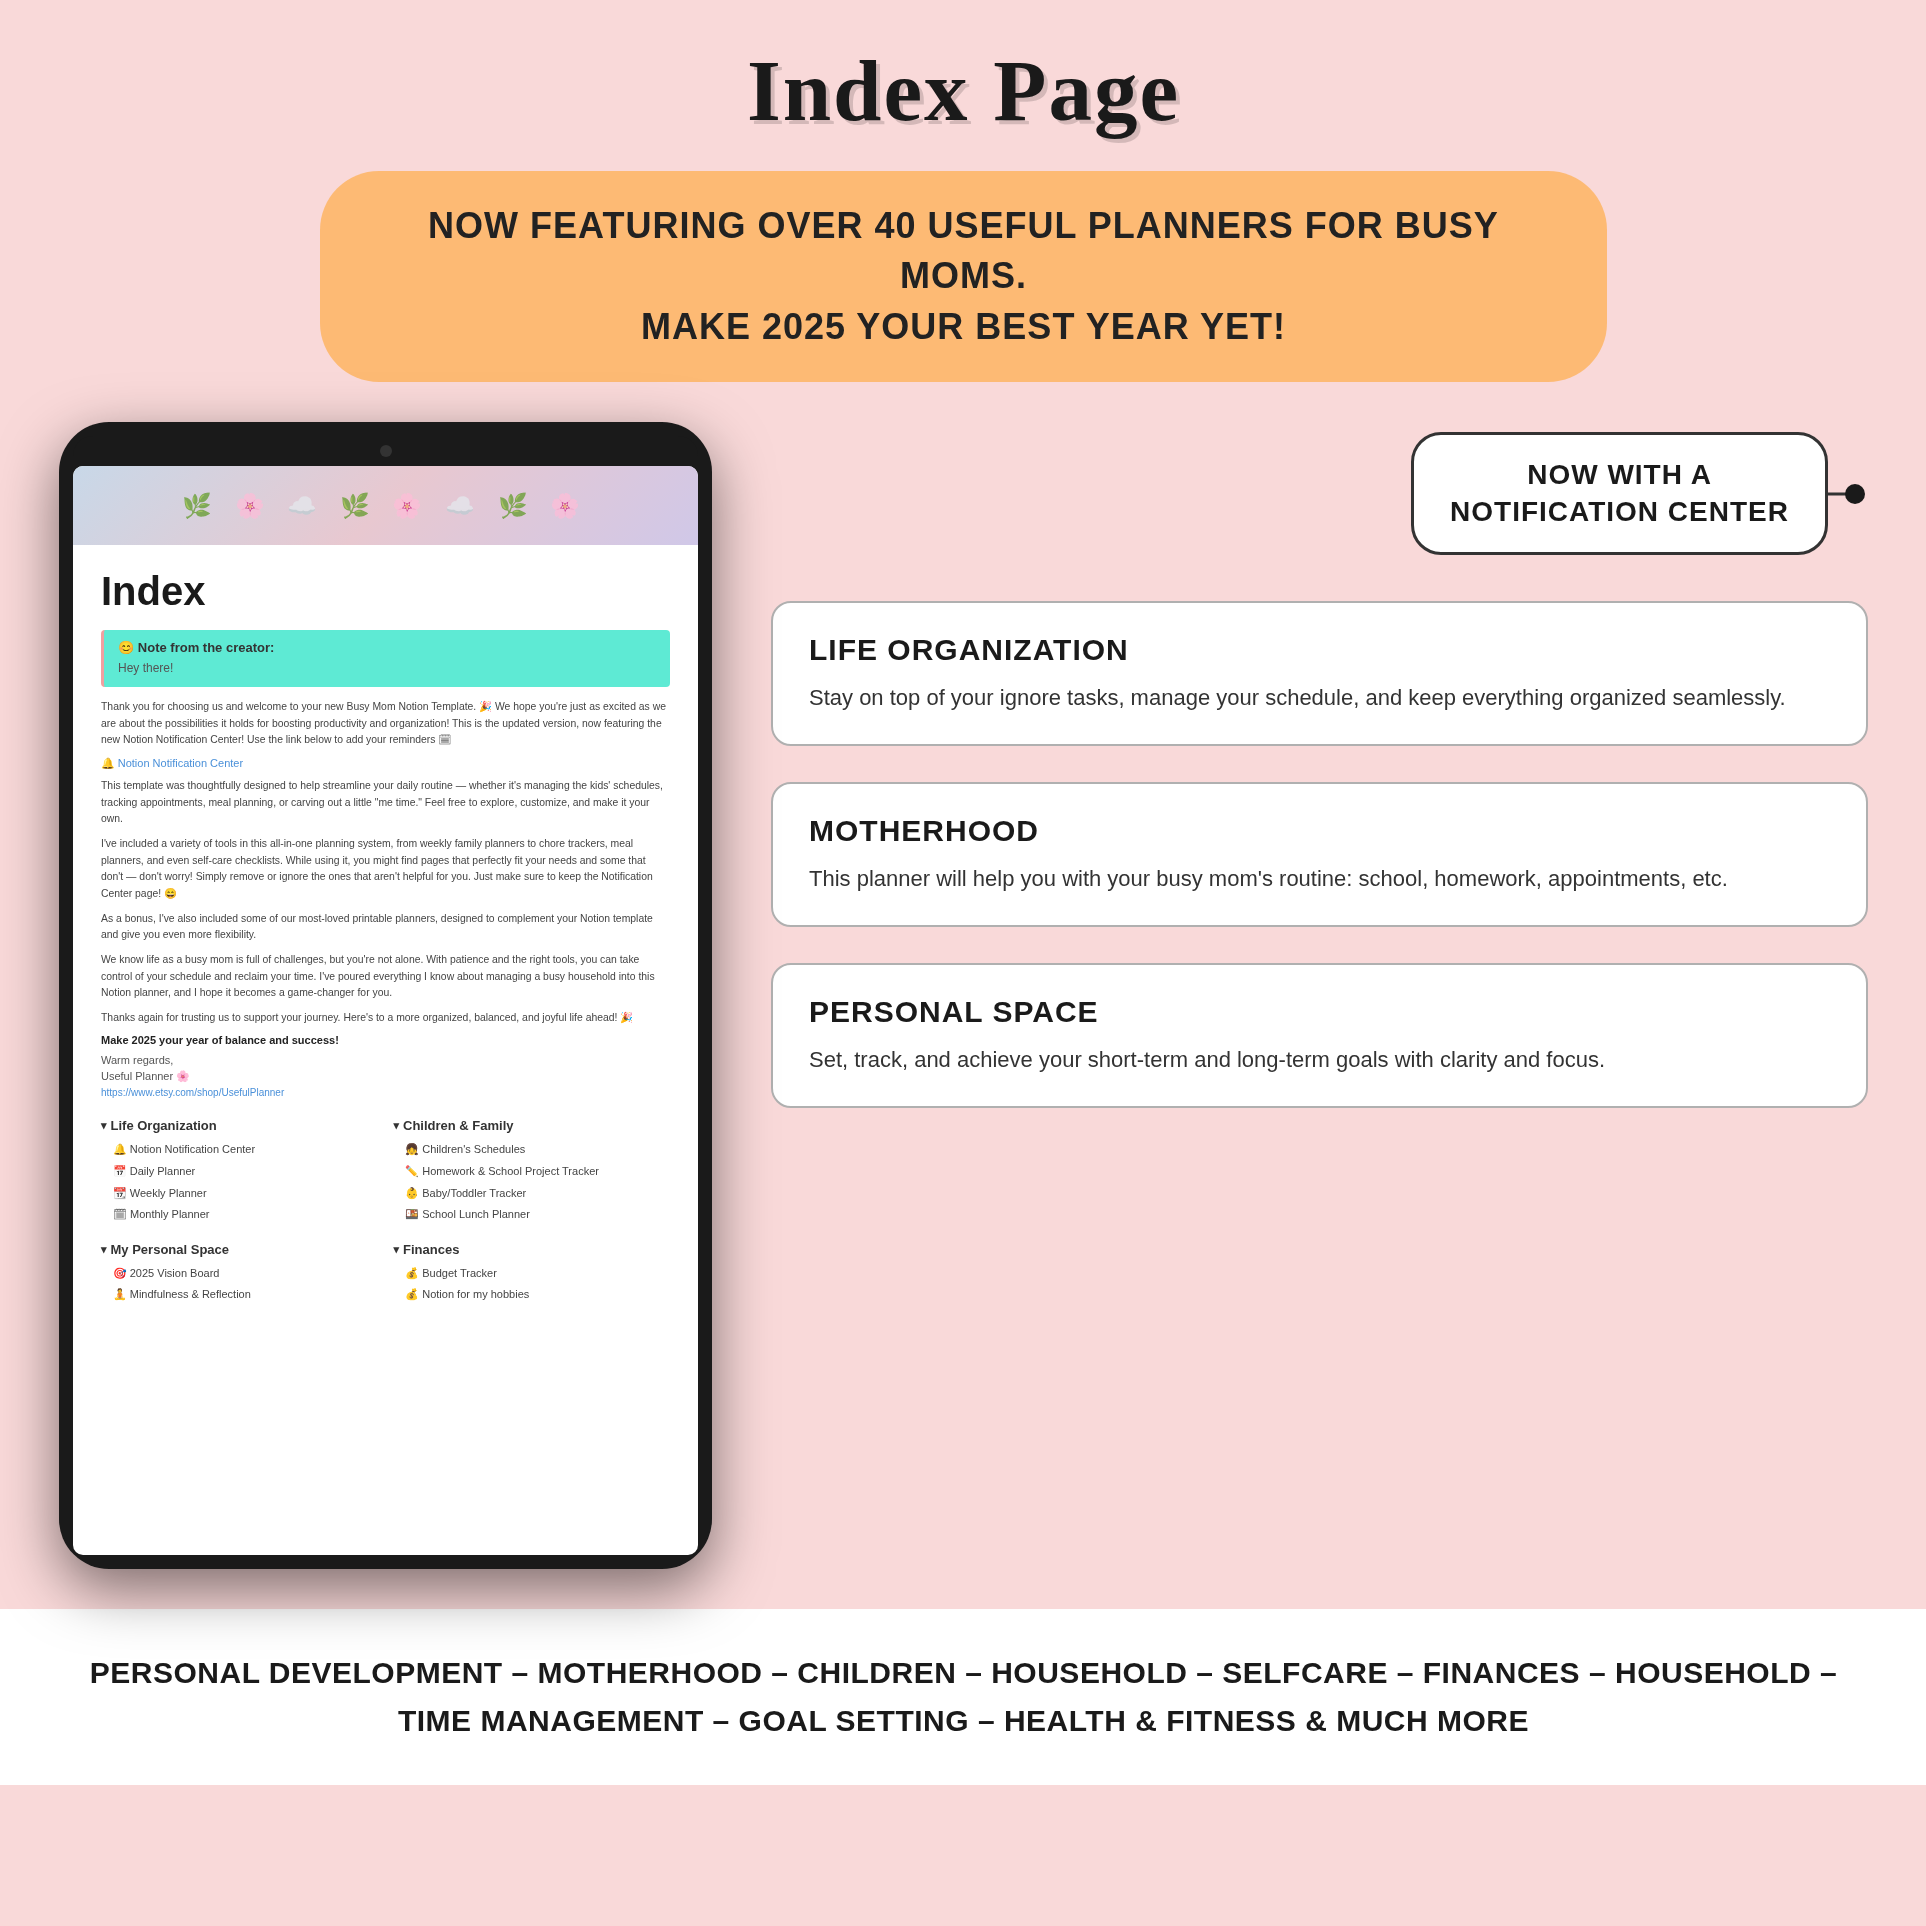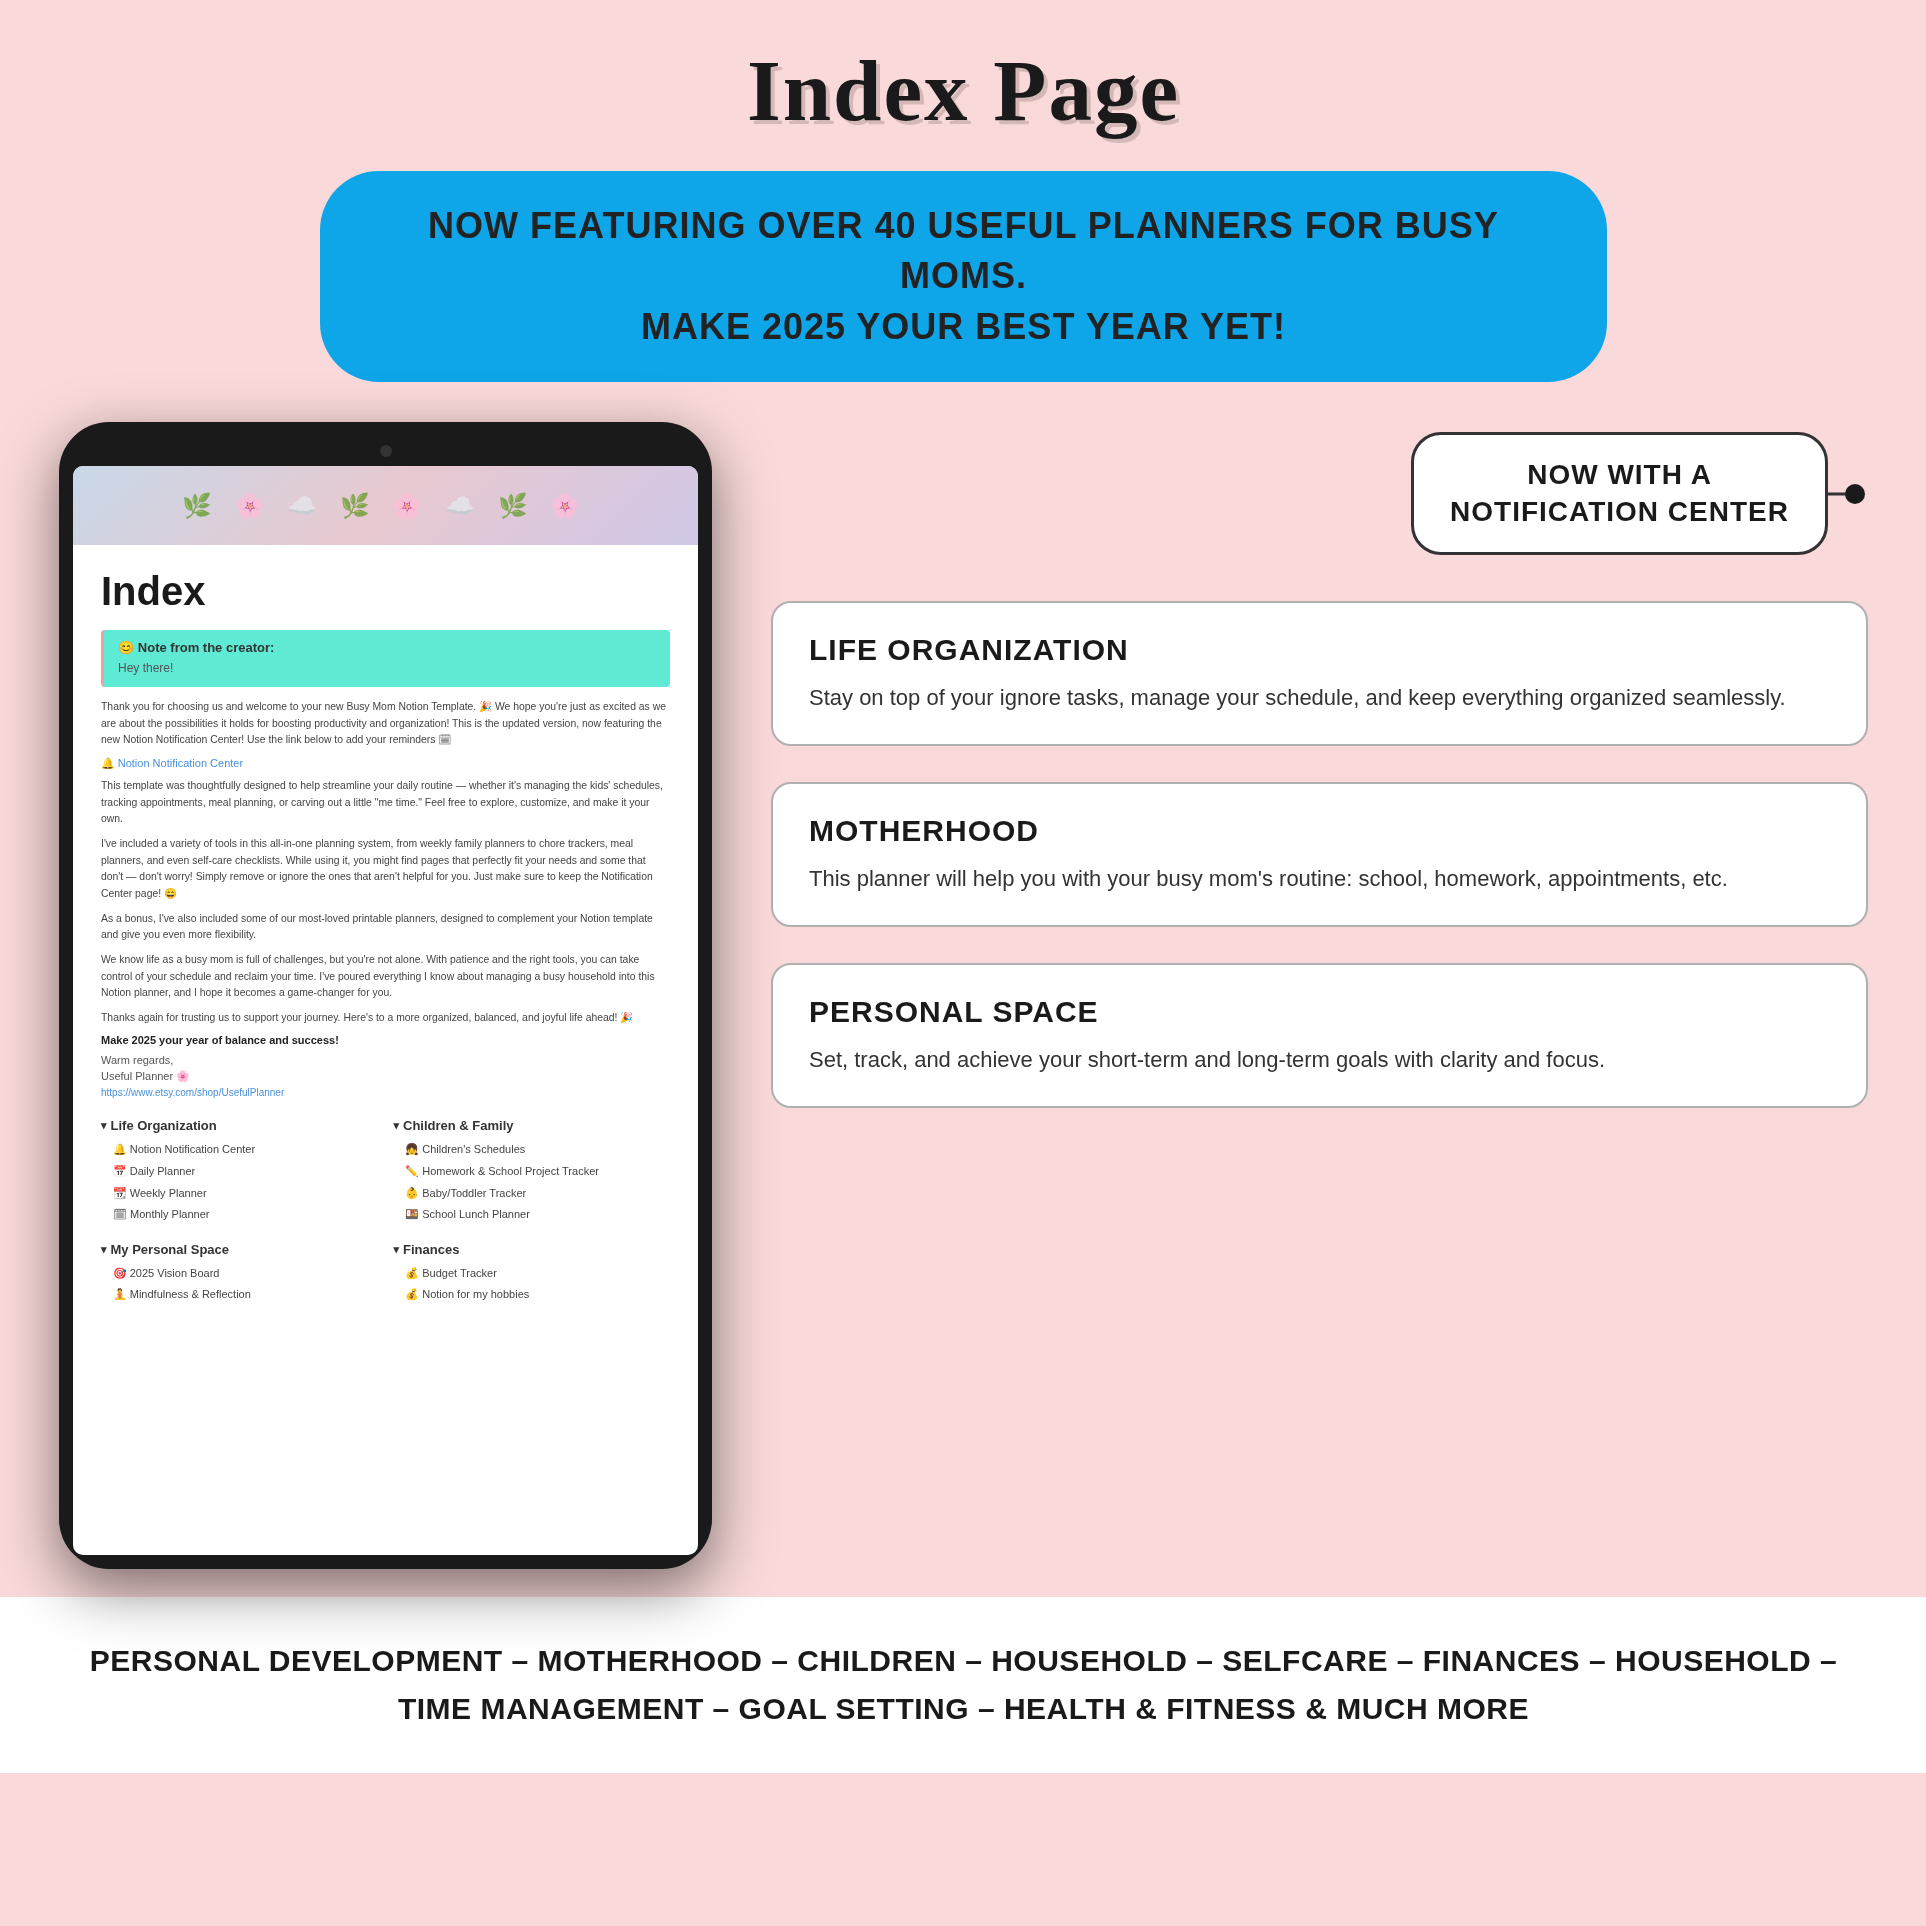--- a/index.html
+++ b/index.html
@@ -18,21 +18,21 @@
       padding-top: 40px;
       font-size: 87px;
       font-weight: 900;
       color: #1a1a1a;
       font-family: Georgia, 'Times New Roman', serif;
       letter-spacing: 2px;
       text-shadow: 4px 4px 0px rgba(0,0,0,0.15);
     }
 
     .subtitle-box {
-      background: #0ea5e9;
+      background: #fdba74;
       border-radius: 59px;
       margin: 30px auto 20px auto;
       width: 1287px;
       padding: 30px 59px;
       text-align: center;
     }
     .subtitle-text {
       font-size: 36px;
       font-weight: 700;
       color: #222;
@@ -249,21 +249,21 @@
     }
     .feature-card-text {
       font-size: 22px;
       color: #333;
       line-height: 1.5;
     }
 
     
     .bottom-bar {
       background: white;
-      margin: 28px 0 0 0;
+      margin: 40px 0 0 0;
       padding: 40px 79px;
       text-align: center;
     }
     .bottom-text {
       font-size: 30px;
       font-weight: 600;
       color: #1a1a1a;
       line-height: 1.6;
       letter-spacing: 0.5px;
     }

